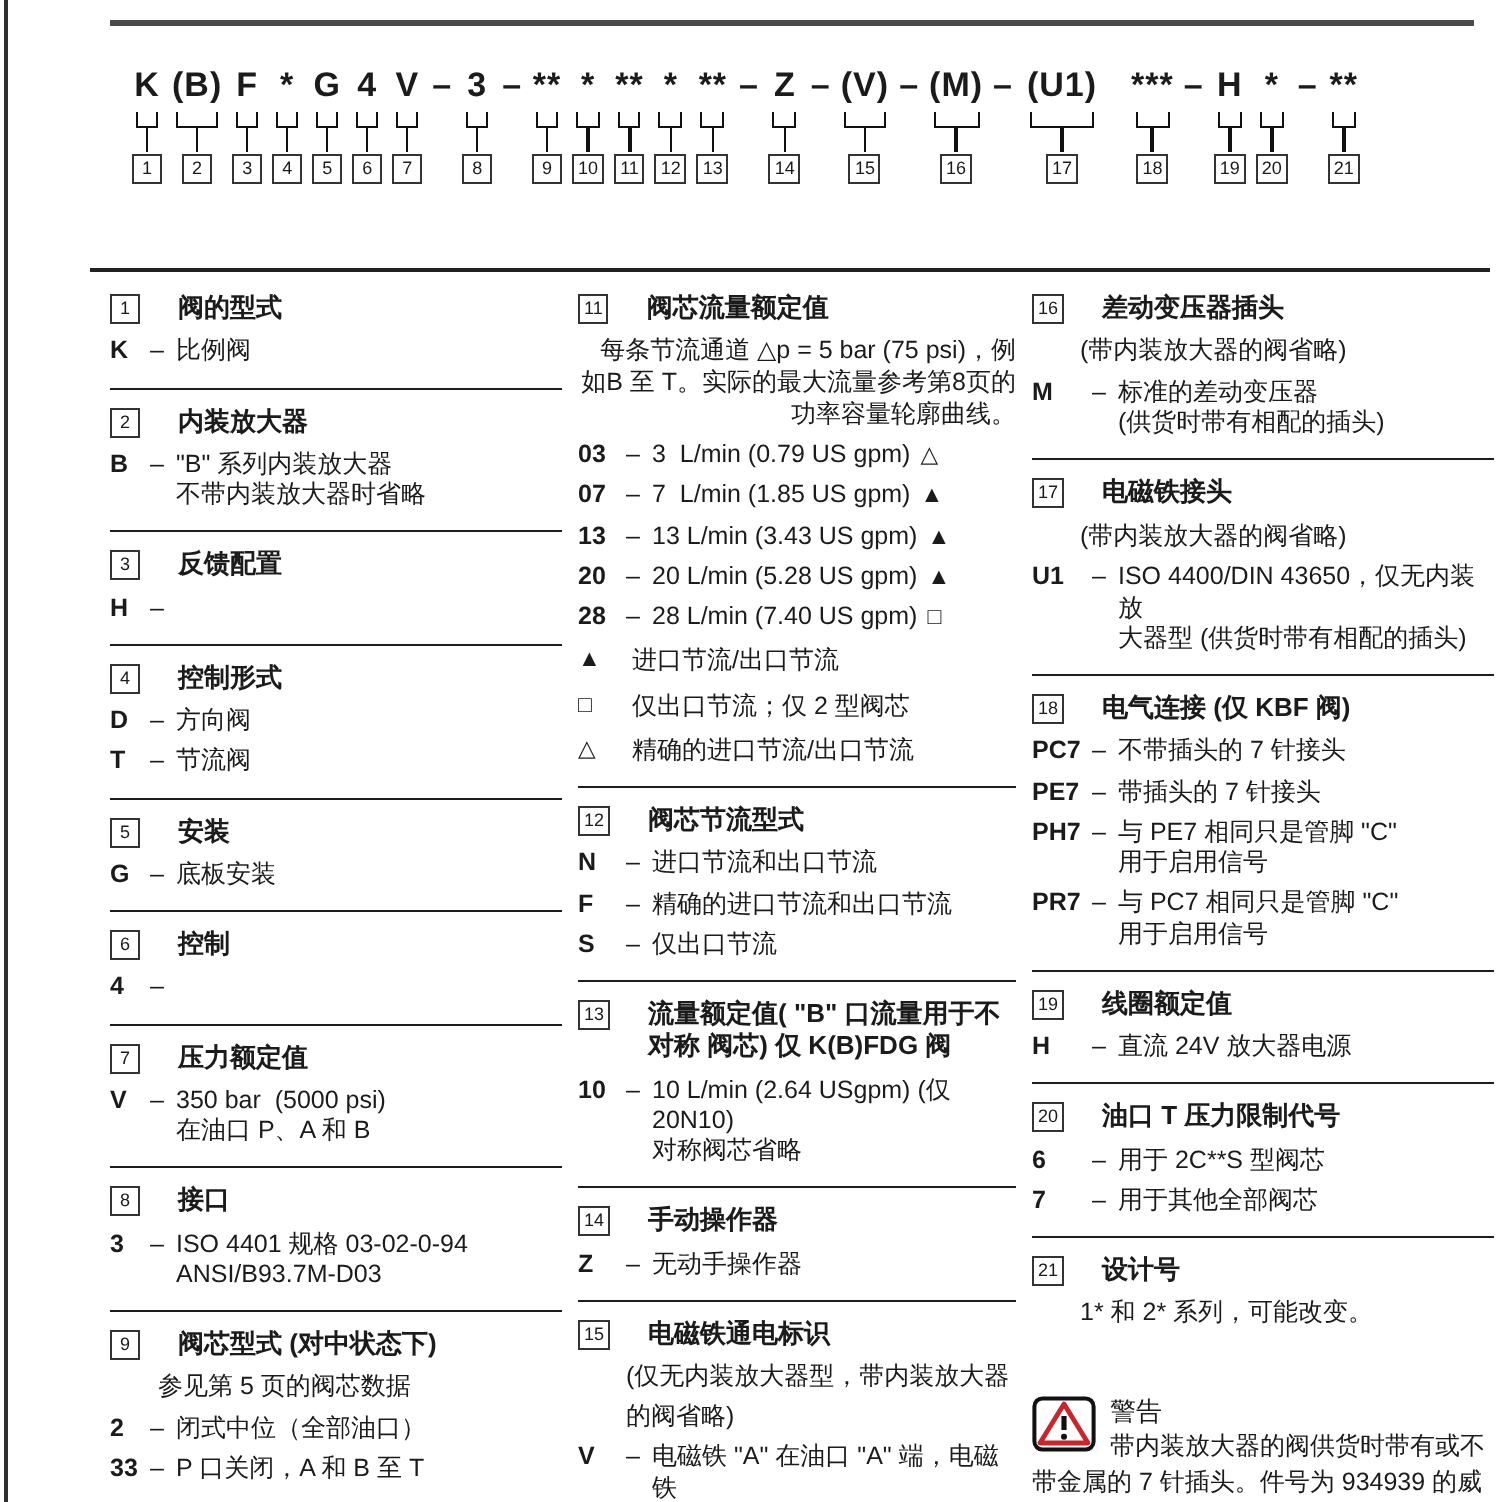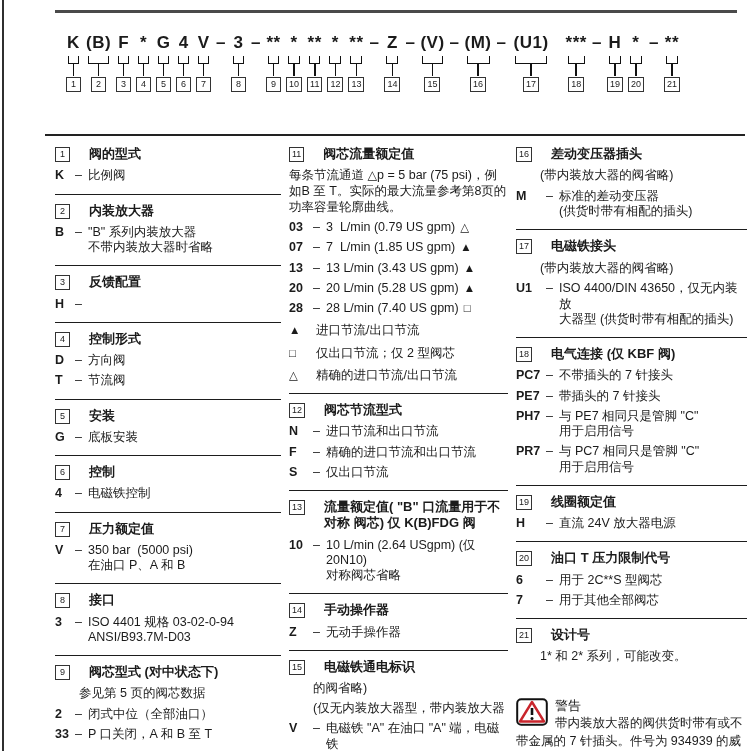--- a/index.html
+++ b/index.html
@@ -29,21 +29,21 @@
   #col1{left:55px;width:226px;}
   #col2{left:289px;width:219px;}
   #col3{left:516px;width:231px;}
   .section{padding:8px 0 10px;}
   .section + .section{border-top:1.6px solid #1d1d1d;}
   .sec-head{display:flex;align-items:flex-start;margin-bottom:6px;}
   .sec-num{flex:none;min-width:9px;padding:0 2px;height:13px;border:1.2px solid #333;
     font-size:9px;line-height:13px;text-align:center;margin-right:8px;margin-top:1px;}
   .sec-title{font-weight:bold;font-size:13px;line-height:1.25;margin-left:11px;}
   .sec-sub{font-size:12.5px;line-height:1.25;margin-left:24px;margin-top:4px;}
-  .sec-intro{font-size:12.5px;line-height:1.25;margin:5px 0 4px;white-space:pre-wrap;}
+  .sec-intro{font-size:12.5px;line-height:1.25;margin:5px 0 4px;white-space:pre-wrap;text-align:right;}
   .entry{display:flex;font-size:12.5px;line-height:1.22;margin-top:5px;}
   .entry-code{font-weight:bold;flex:none;width:20px;}
   #col2 .entry-code{width:24px;}
   #col3 .entry-code{width:30px;}
   .entry-dash{flex:none;width:13px;}
   .entry-body{flex:1;white-space:pre-wrap;}
   .entry-sym{margin-left:5px;font-size:11.5px;}
   .legend{display:flex;font-size:12.5px;line-height:1.22;margin-top:7px;}
   .legend-sym{flex:none;width:27px;font-size:11.5px;}
 
@@ -274,21 +274,20 @@
       </div>
     </div>
     <div class="section">
       <div class="sec-head">
         <span class="sec-num">6</span>
         <span class="sec-title">控制</span>
       </div>
       <div class="entry">
         <span class="entry-code">4</span>
         <span class="entry-dash">–</span>
-        <div class="entry-body"><span>电磁铁控制</span></div>
       </div>
     </div>
     <div class="section">
       <div class="sec-head">
         <span class="sec-num">7</span>
         <span class="sec-title">压力额定值</span>
       </div>
       <div class="entry">
         <span class="entry-code">V</span>
         <span class="entry-dash">–</span>
@@ -410,22 +409,22 @@
         <span class="entry-code">Z</span>
         <span class="entry-dash">–</span>
         <div class="entry-body"><span>无动手操作器</span></div>
       </div>
     </div>
     <div class="section">
       <div class="sec-head">
         <span class="sec-num">15</span>
         <span class="sec-title">电磁铁通电标识</span>
       </div>
+      <div class="sec-sub">(仅无内装放大器型，带内装放大器</div>
       <div class="sec-sub">的阀省略)</div>
-      <div class="sec-sub">(仅无内装放大器型，带内装放大器</div>
       <div class="entry">
         <span class="entry-code">V</span>
         <span class="entry-dash">–</span>
         <div class="entry-body"><span>电磁铁 "A" 在油口 "A" 端，电磁铁</span><div>"B" 在油口 "B" 端，与阀芯型式无</div></div>
       </div>
     </div>
   </div>
 <div class="col" id="col3">
   <div class="section">
       <div class="sec-head">

